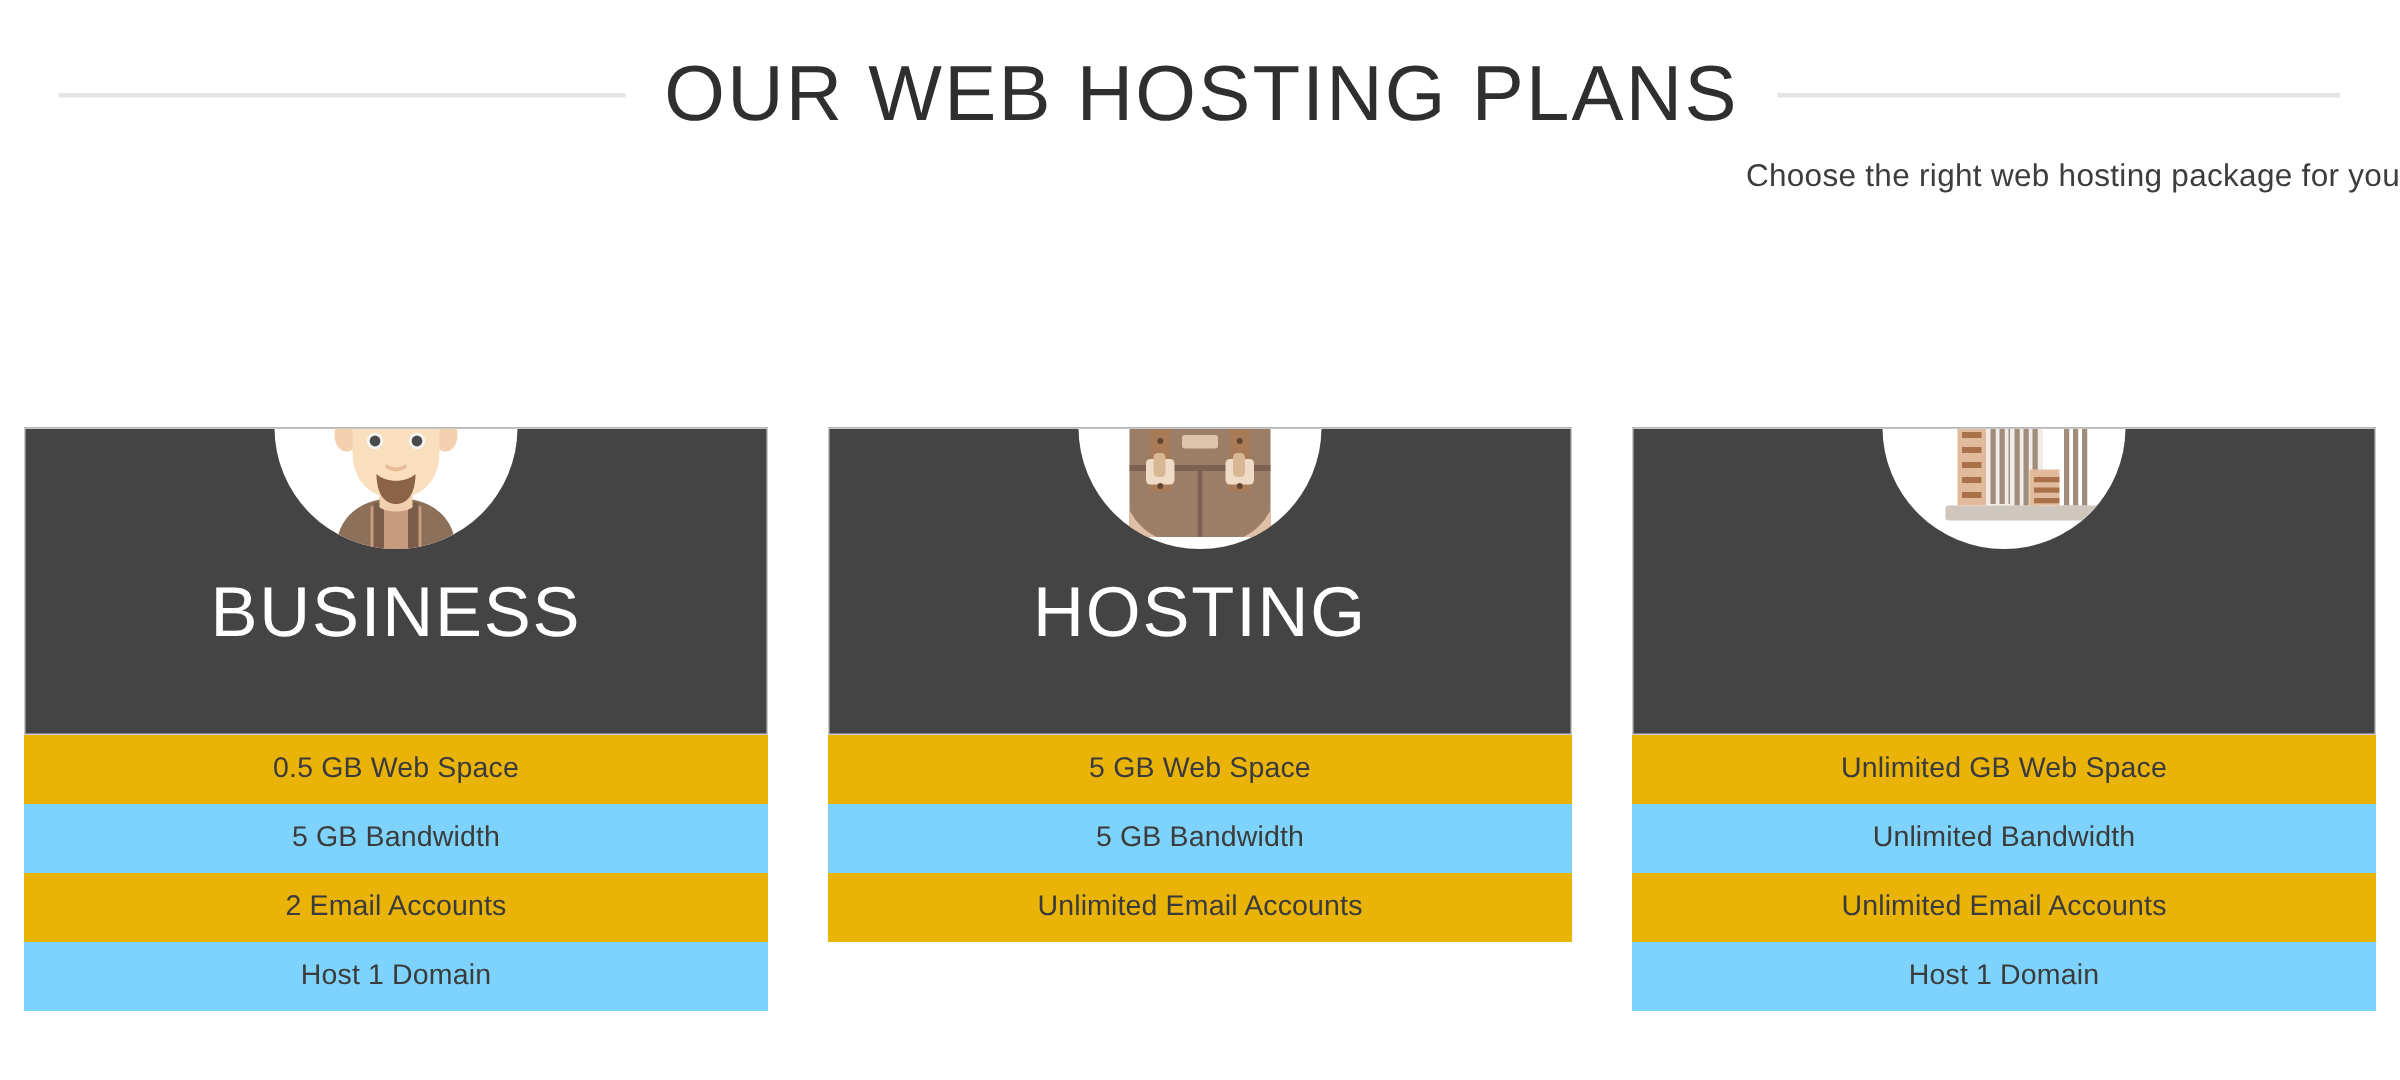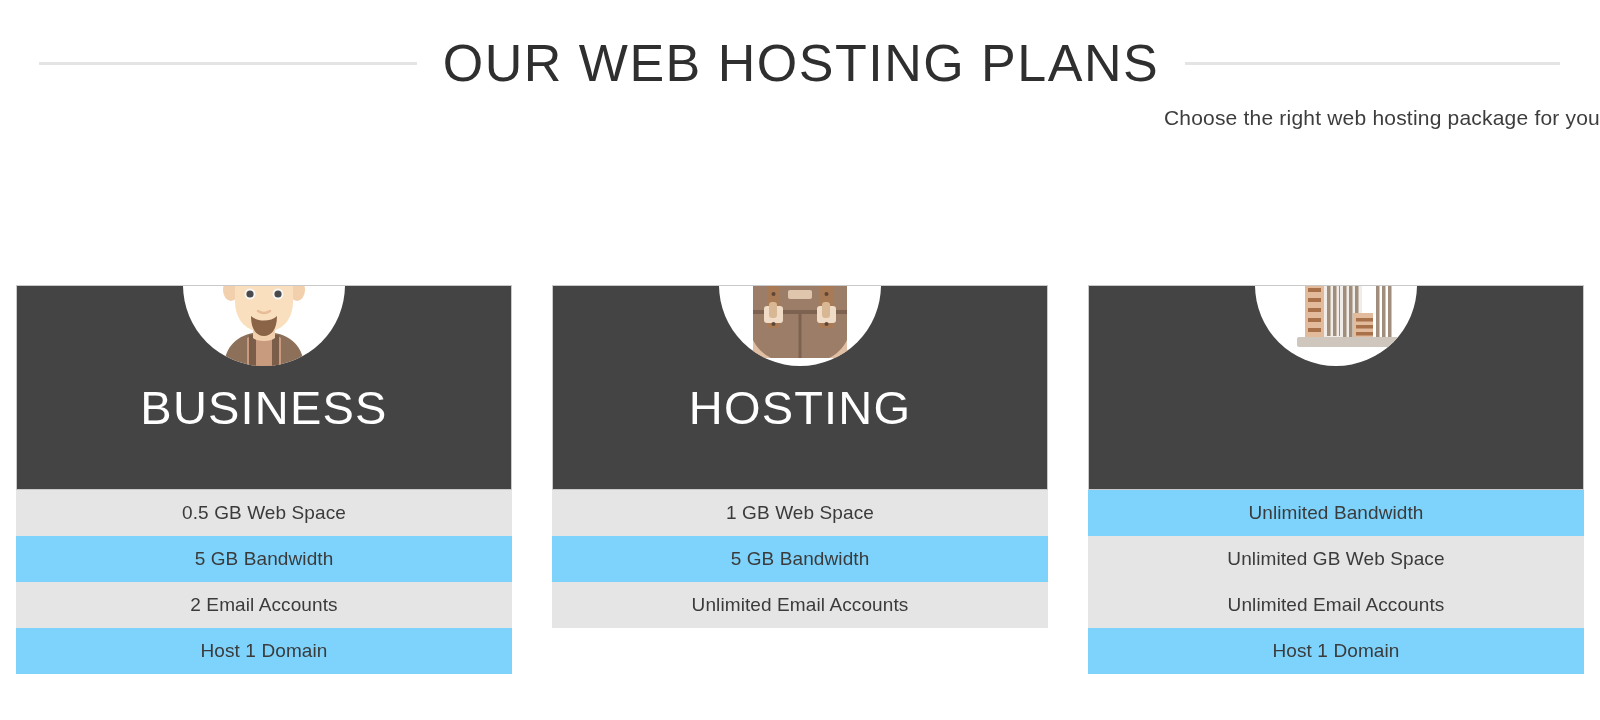--- a/index.html
+++ b/index.html
@@ -130,21 +130,21 @@
 
   
   .features { width: 100%; }
 
   .feature {
     height: 46px;
     line-height: 46px;
     text-align: center;
     font-size: 19px;
     color: #3b3b3b;
-    background: #e5e5e5;
+    background: #eab308;
     letter-spacing: 0.1px;
   }
   .feature.alt { background: #7dd3fc; }
 </style>
 </head>
 <body>
 
 <div class="page">
 
   <div class="header">
@@ -233,21 +233,21 @@
             <rect x="95" y="62" width="13" height="48" fill="#a87a56"></rect>
             <rect x="92" y="88" width="19" height="17" rx="3" fill="#f0dcc6"></rect>
             <rect x="97" y="84" width="8" height="16" rx="3" fill="#d8b894"></rect>
             <circle cx="101.5" cy="76" r="2" fill="#5f4636"></circle>
             <circle cx="101.5" cy="106" r="2" fill="#5f4636"></circle>
           </svg>
         </div>
         <div class="plan-name">HOSTING</div>
       </div>
       <div class="features">
-        <div class="feature">1 GB Web Space</div>
+        <div class="feature">5 GB Web Space</div>
         <div class="feature alt">5 GB Bandwidth</div>
         <div class="feature">Unlimited Email Accounts</div>
       </div>
     </div>
 
     <div class="card">
       <div class="card-header">
         <div class="icon-disc">
           <svg viewBox="0 0 150 150" xmlns="http://www.w3.org/2000/svg">
 
@@ -283,21 +283,21 @@
             <rect x="117" y="40" width="4" height="6" fill="#a08d7c"></rect>
             <rect x="125" y="40" width="4" height="6" fill="#a08d7c"></rect>
             <path d="M119 38 L123 22 L127 38 Z" fill="#ffffff"></path>
             <rect x="122" y="12" width="2.5" height="12" fill="#f1ece7"></rect>
 
             <rect x="36" y="119" width="104" height="10" rx="2" fill="#cfc6bd"></rect>
           </svg>
         </div>
       </div>
       <div class="features">
+        <div class="feature">Unlimited GB Web Space</div>
         <div class="feature alt">Unlimited Bandwidth</div>
-        <div class="feature">Unlimited GB Web Space</div>
         <div class="feature">Unlimited Email Accounts</div>
         <div class="feature alt">Host 1 Domain</div>
       </div>
     </div>
 
   </div>
 </div>
 
 </body></html>

